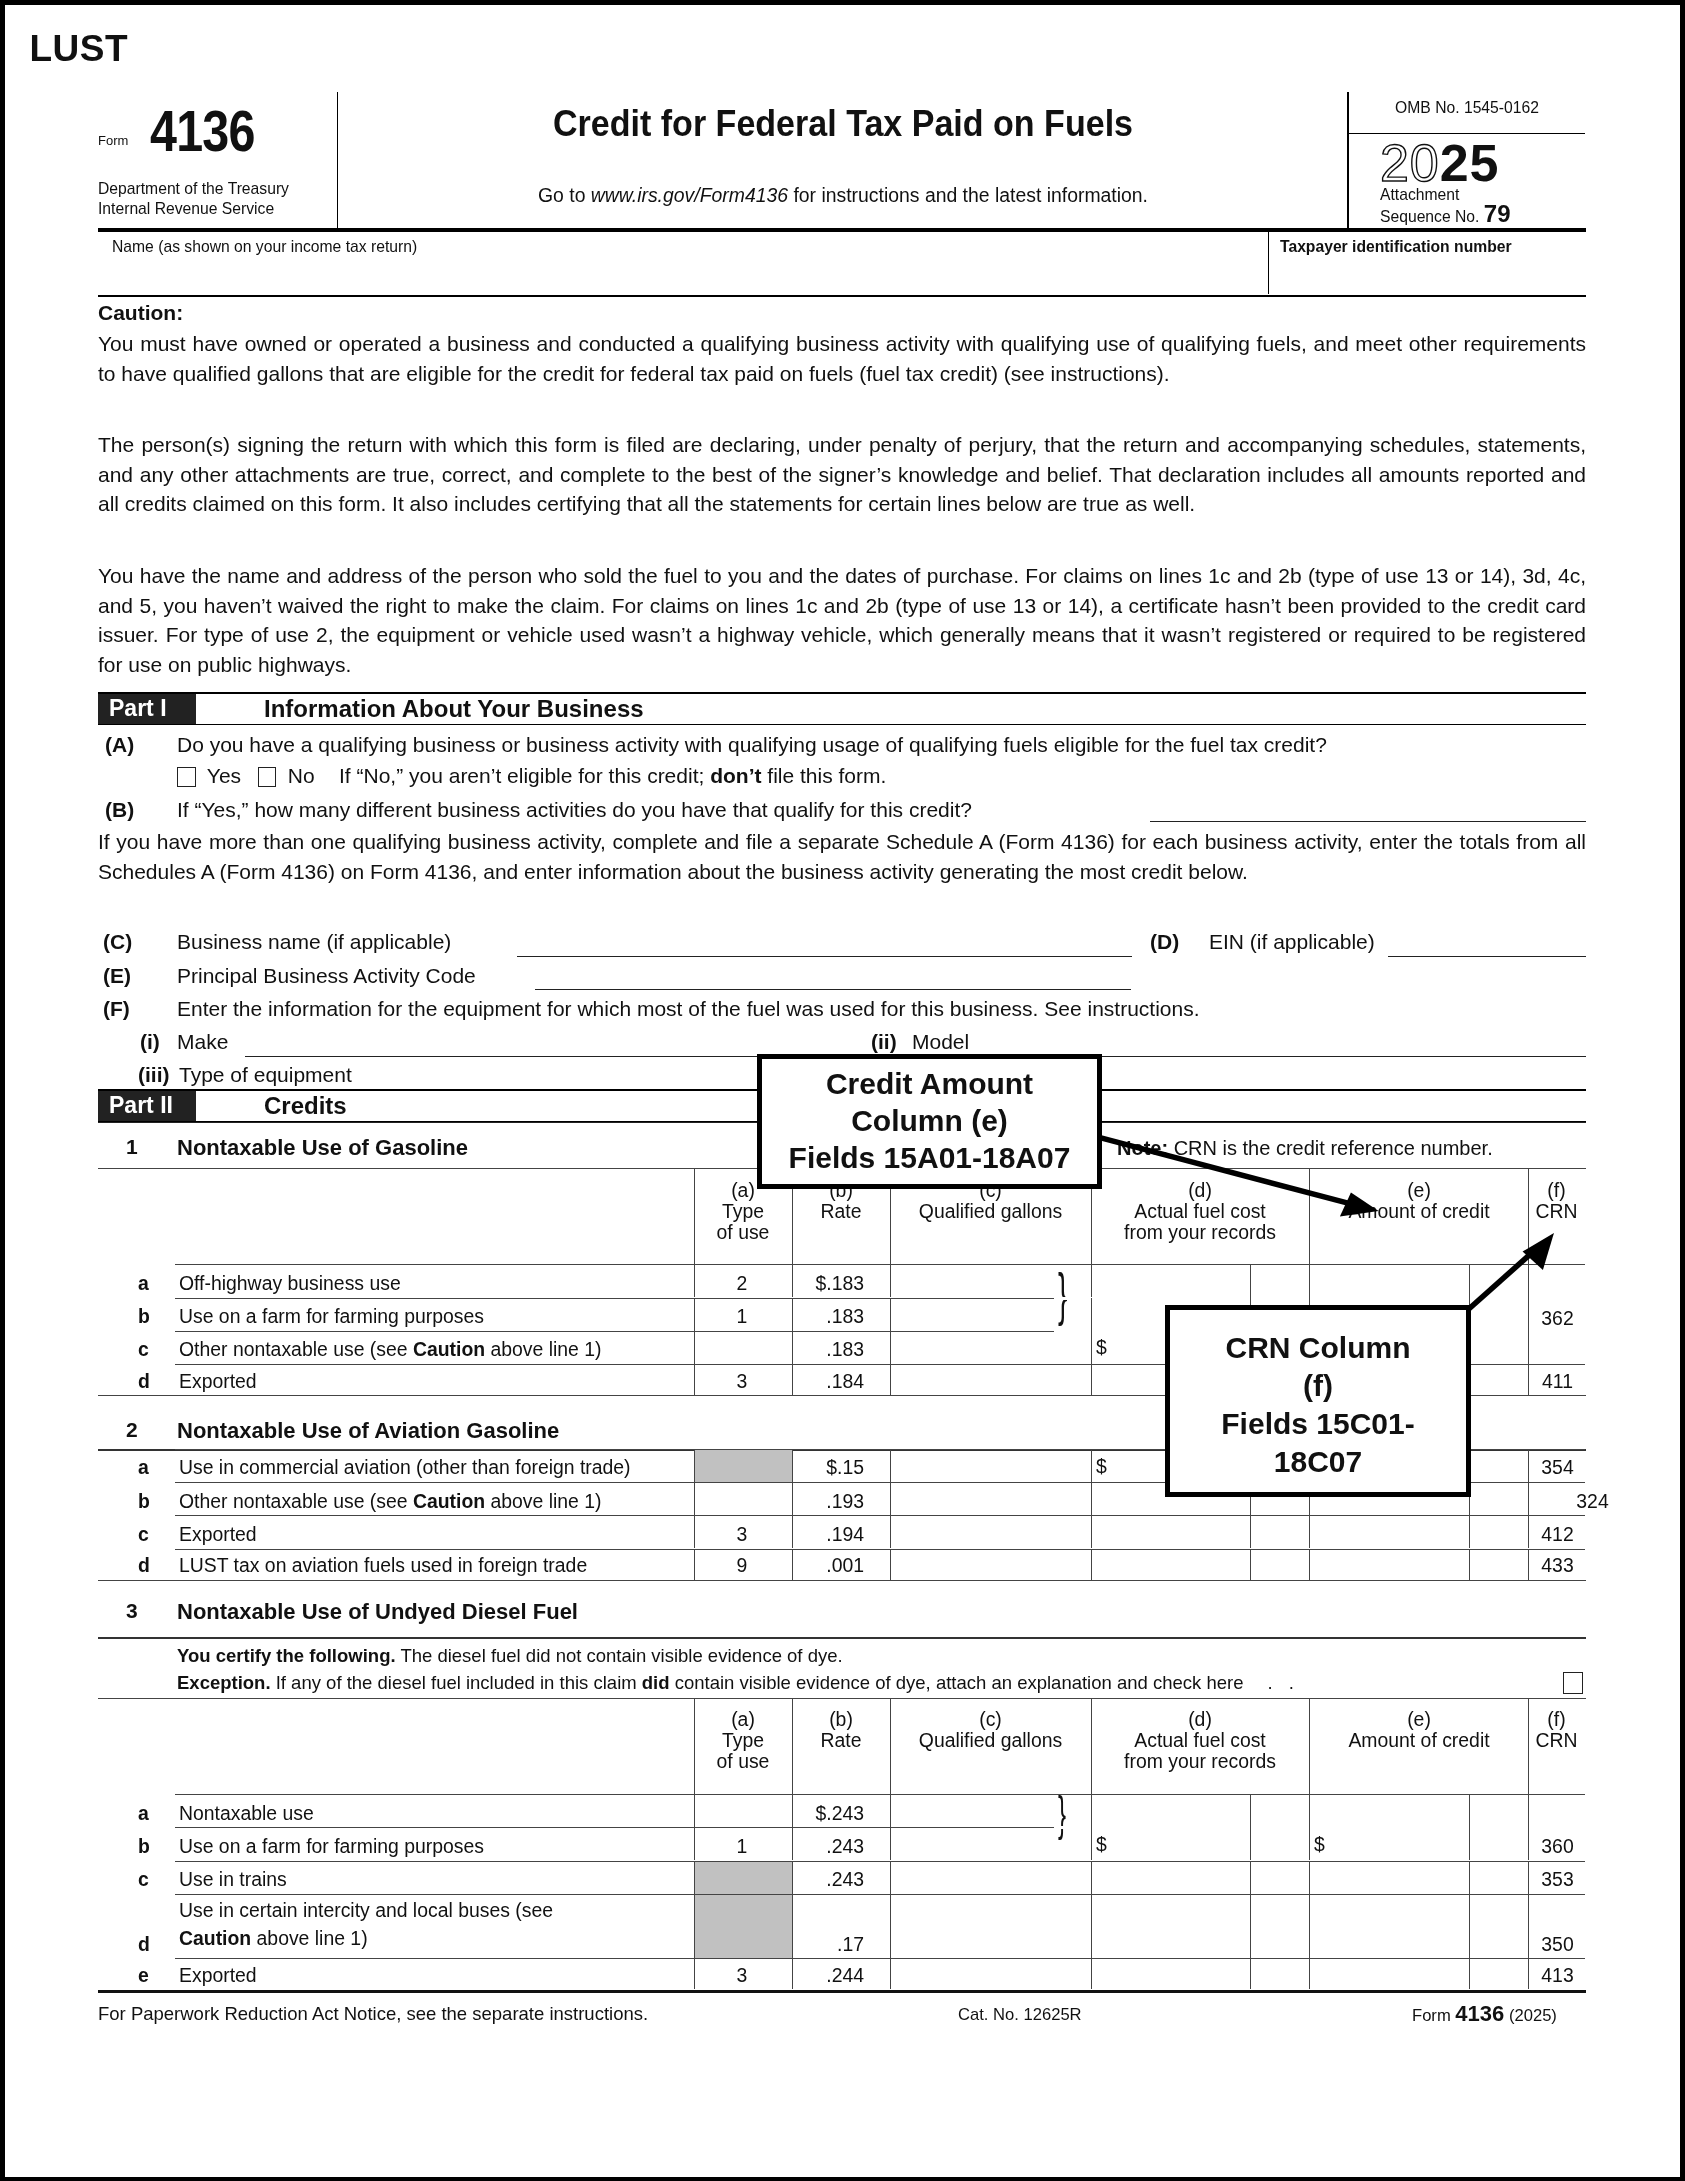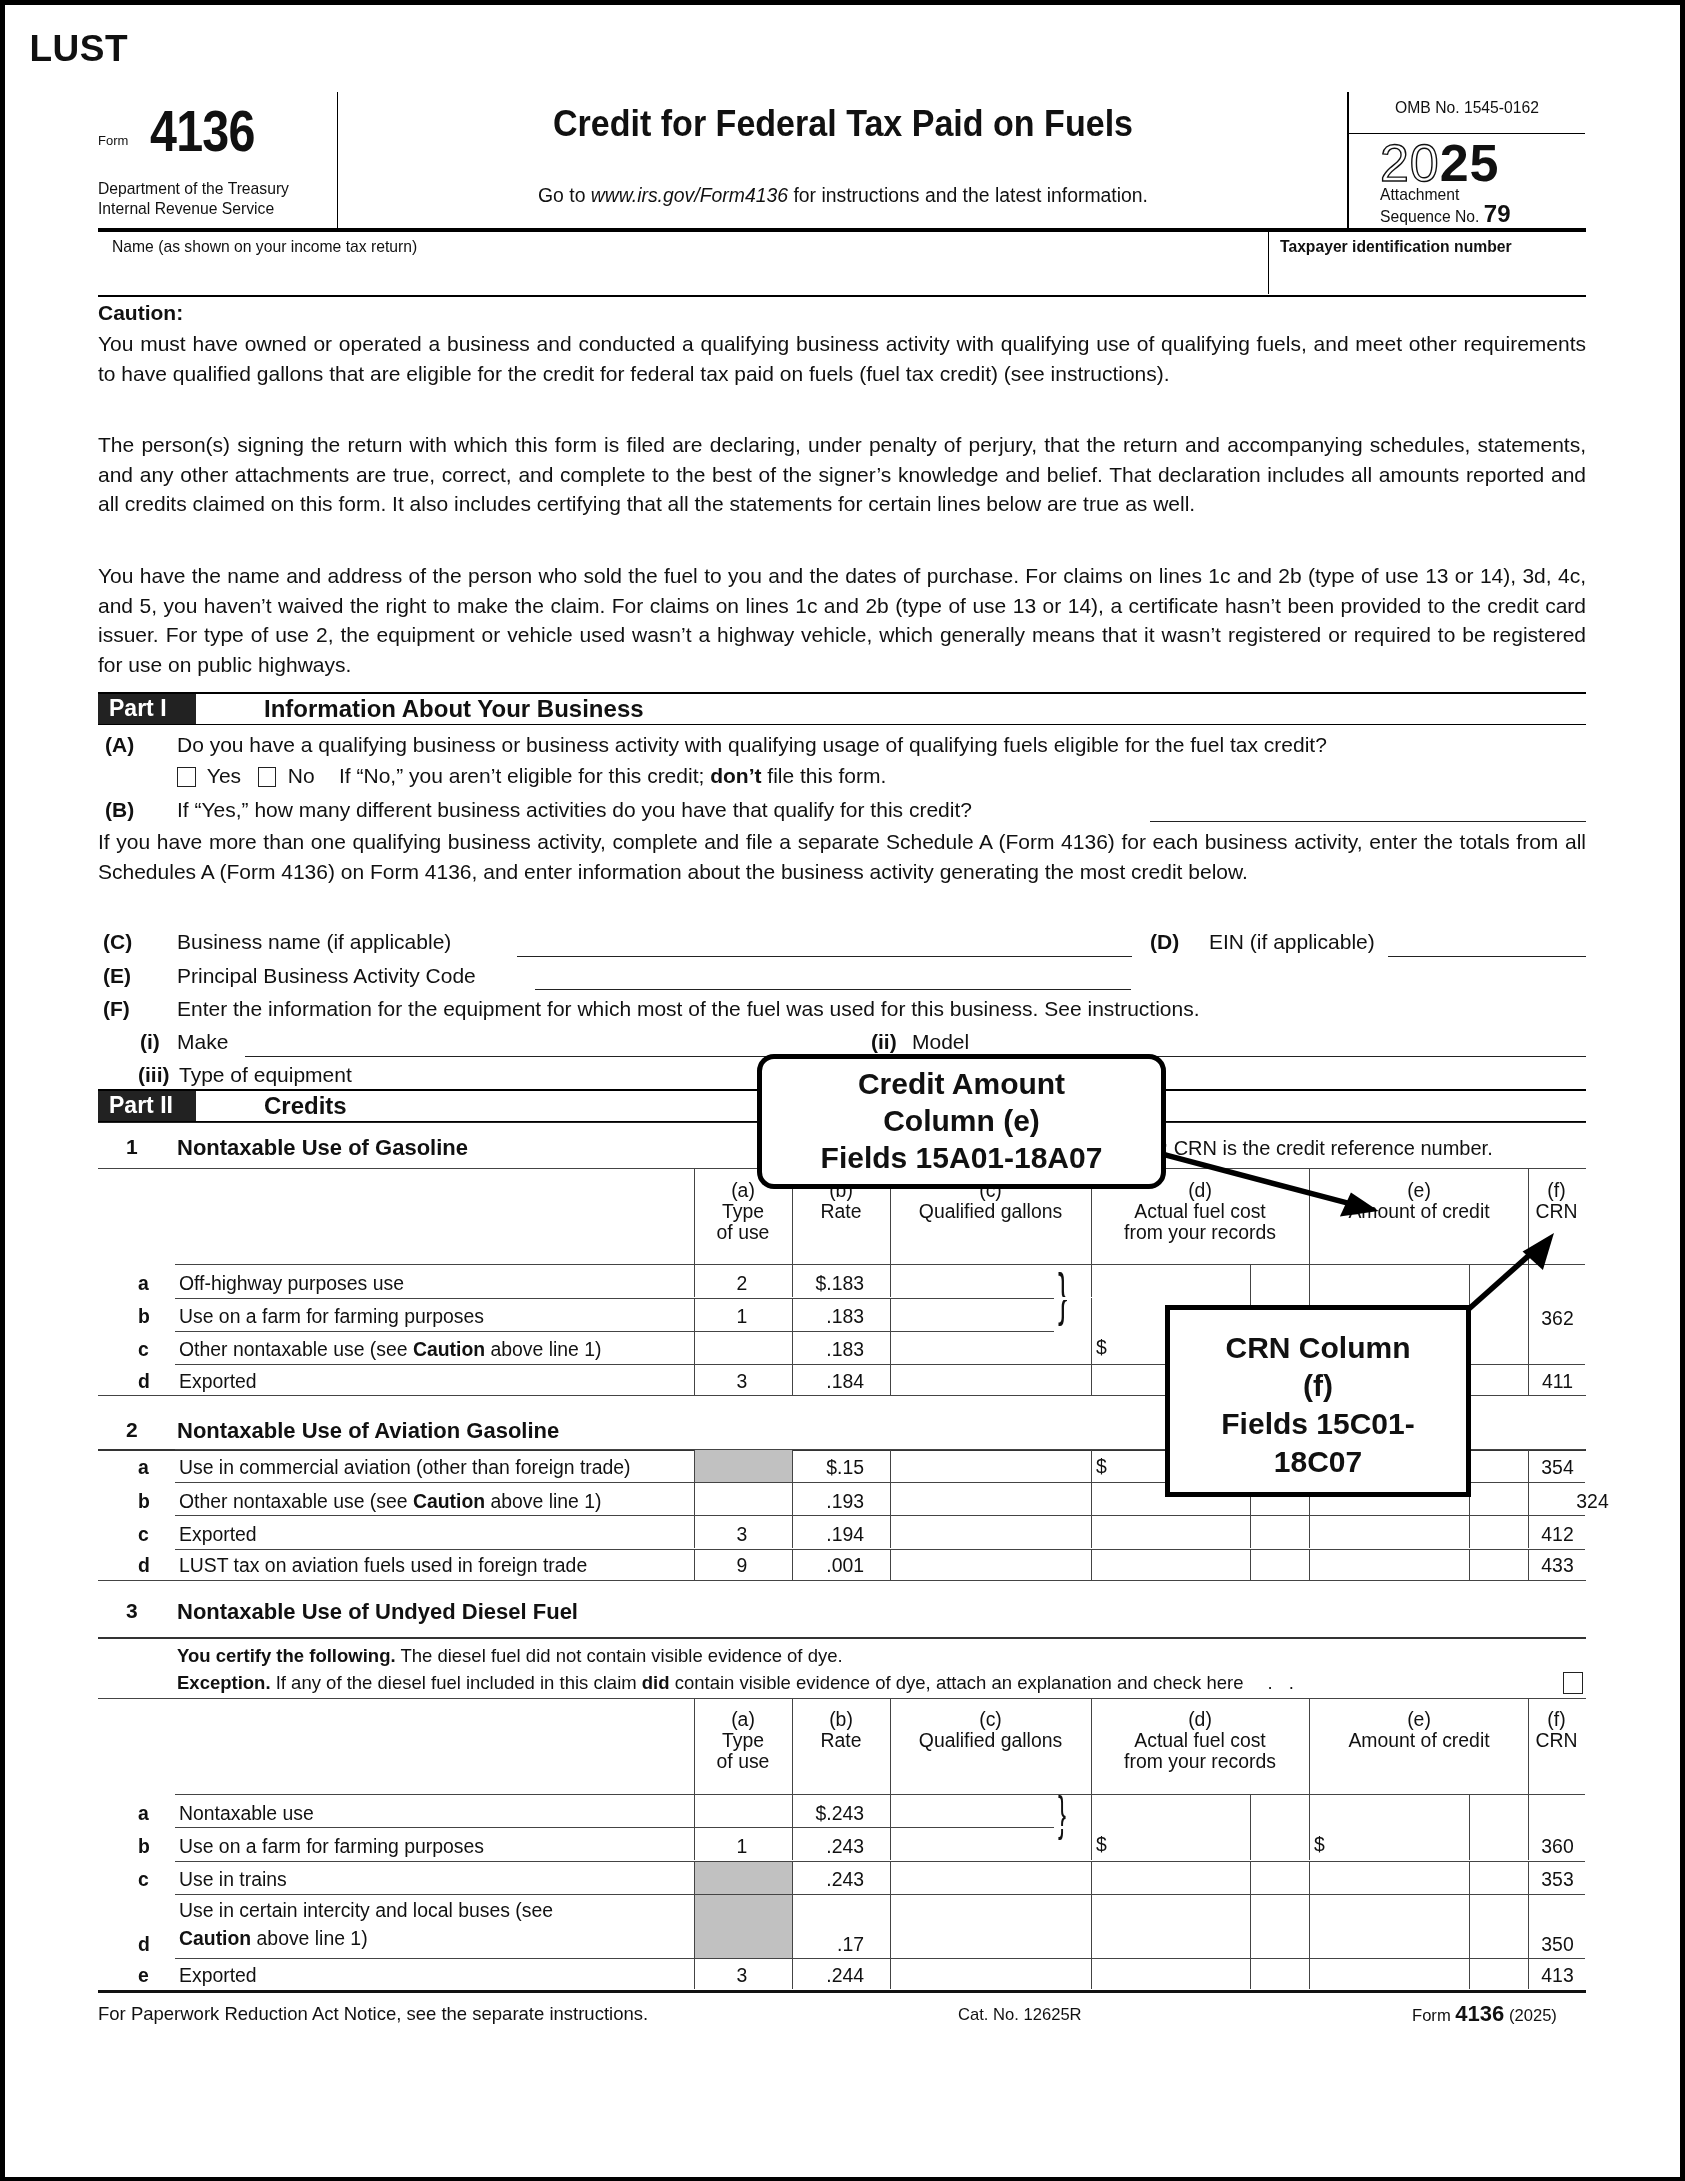--- a/index.html
+++ b/index.html
@@ -194,21 +194,21 @@
       <div>(e)</div>
       <div>Amount of credit</div>
     </div>
     <div class="colhead" style="left:1528px;width:57px;top:1180px;">
       <div>(f)</div>
       <div>CRN</div>
     </div>
     <div class="grid-line-h" style="left:175px;top:1264px;width:1410px;"></div>
     <div style="position:absolute;left:98px;top:1264px;width:1488px;height:33px;"></div>
     <div class="letter" style="left:138px;top:1272px;">a</div>
-    <div class="desc" style="left:179px;top:1272px;">Off-highway purposes use</div>
+    <div class="desc" style="left:179px;top:1272px;">Off-highway business use</div>
     <div class="grid-line-v" style="left:694px;top:1264px;height:33px;"></div>
     <div class="grid-line-v" style="left:792px;top:1264px;height:33px;"></div>
     <div class="grid-line-v" style="left:890px;top:1264px;height:33px;"></div>
     <div class="grid-line-v" style="left:1091px;top:1264px;height:33px;"></div>
     <div class="grid-line-v" style="left:1309px;top:1264px;height:33px;"></div>
     <div class="grid-line-v" style="left:1528px;top:1264px;height:33px;"></div>
     <div class="typeuse" style="left:696px;top:1272px;">2</div>
     <div class="rate" style="left:799px;top:1272px;">$.183</div>
     <div style="position:absolute;left:892px;top:1266px;width:198px;height:29.5px;"></div>
     <div class="crn" style="left:1530px;top:1272px;"></div>
@@ -499,21 +499,21 @@
 <svg class="abs" style="left:0;top:0;" width="1685" height="2182" viewBox="0 0 1826 2364">
   <g>
     <line x1="1190" y1="1232" x2="1470" y2="1306" stroke="#000" stroke-width="6"></line>
     <polygon points="1494,1312 1452,1318 1464,1292" fill="#000"></polygon>
   </g>
   <g>
     <line x1="1592" y1="1418" x2="1666" y2="1352" stroke="#000" stroke-width="6"></line>
     <polygon points="1684,1336 1672,1376 1650,1356" fill="#000"></polygon>
   </g>
 </svg>
-<div class="callout" style="left:757px;top:1054px;width:409px;height:135px;padding-top:5.5px;border-radius:17px;">
+<div class="callout" style="left:757px;top:1054px;width:345px;height:135px;padding-top:5.5px;">
   <div>Credit Amount</div>
   <div>Column (e)</div>
   <div>Fields 15A01-18A07</div>
 </div>
 <div class="callout" style="left:1165px;top:1305px;width:306px;height:192px;padding-top:18.5px;line-height:38px;">
   <div>CRN Column</div>
   <div>(f)</div>
   <div>Fields 15C01-</div>
   <div>18C07</div>
 </div>

